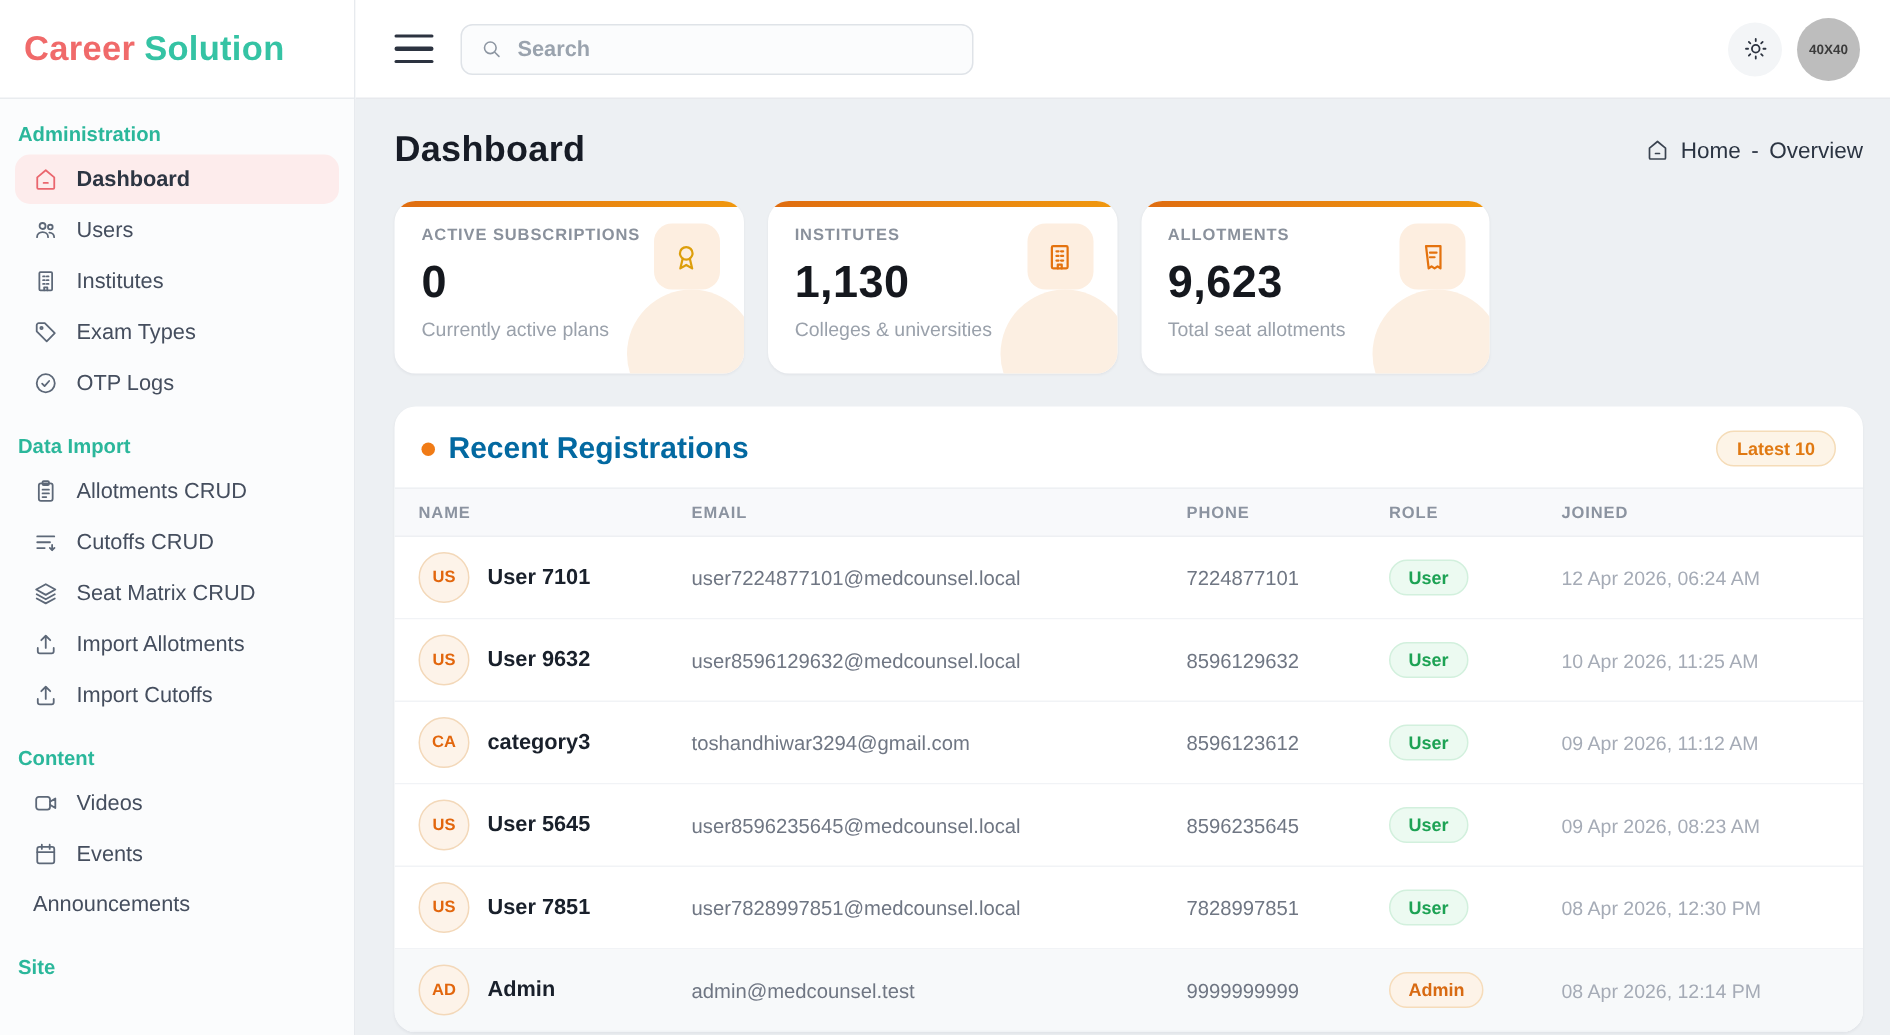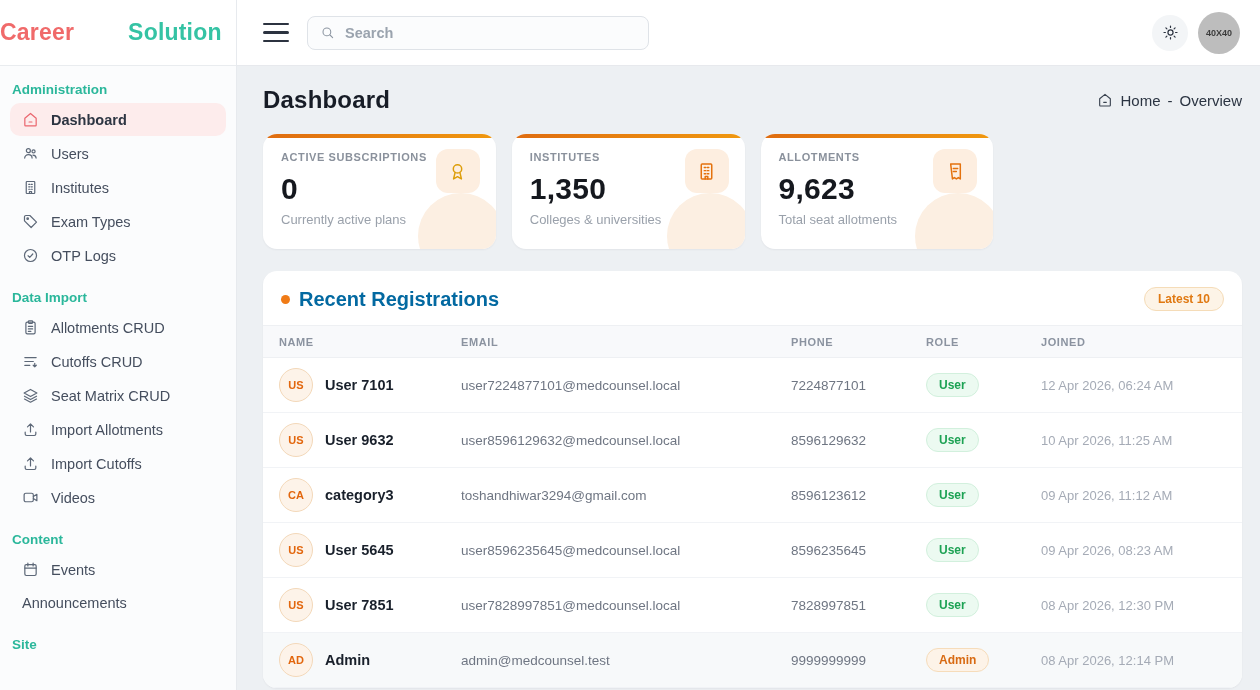--- a/index.html
+++ b/index.html
@@ -6,21 +6,21 @@
   html, body { margin: 0; padding: 0; }
   body {
     width: 1260px; height: 690px; overflow: hidden;
     font-family: "Liberation Sans", "DejaVu Sans", sans-serif;
     background: #edf0f3; color: #333; display: flex;
   }
   svg { width: 100%; height: 100%; display: block; }
 
   
   .sidebar { width: 237px; flex: 0 0 237px; background: #fbfcfd; border-right: 1px solid #e7eaee; display: flex; flex-direction: column; }
-  .logo { height: 66px; flex: 0 0 66px; display: flex; align-items: center; padding: 0 0; border-bottom: 1px solid #e9ecef; background: #fff; font-size: 23px; font-weight: 800; letter-spacing: .2px; white-space: nowrap; gap: 48px; }
+  .logo { height: 66px; flex: 0 0 66px; display: flex; align-items: center; padding: 0 16px; border-bottom: 1px solid #e9ecef; background: #fff; font-size: 23px; font-weight: 800; letter-spacing: .2px; white-space: nowrap; }
   .logo-a { color: #f06a6a; margin-right: 6px; }
   .logo-b { color: #35c3a4; }
   .nav { padding: 12px 10px; overflow: hidden; }
   .nav-entry { display: flex; align-items: center; }
   .nav-entry.section { color: #2bb79b; font-weight: 700; font-size: 13.5px; padding: 4px 2px 6px; margin-top: 14px; }
   .nav-entry.section:first-child { margin-top: 0; }
   .nav-entry.item { gap: 12px; padding: 8px 12px; border-radius: 10px; margin-bottom: 1px; color: #454e5e; font-size: 14.5px; cursor: pointer; }
   .nav-entry.item .nav-icon { width: 17px; height: 17px; flex: 0 0 17px; color: #5d6878; }
   .nav-entry.item .nav-icon:empty { display: none; }
   .nav-entry.item.active { background: #fdecec; color: #2d3542; font-weight: 600; }
@@ -183,32 +183,32 @@
       </div>
       <div class="nav-entry item">
         <span class="nav-icon">
           <svg viewBox="0 0 24 24" fill="none" stroke="currentColor" stroke-width="1.7" stroke-linecap="round" stroke-linejoin="round">
             <path d="M12 15.5V4.5M7.8 8.2 12 4l4.2 4.2"></path>
             <path d="M4.5 15.5v3a2 2 0 0 0 2 2h11a2 2 0 0 0 2-2v-3"></path>
           </svg>
         </span>
         <span class="nav-label">Import Cutoffs</span>
       </div>
+      <div class="nav-entry section">
+
+        <span class="nav-label">Content</span>
+      </div>
       <div class="nav-entry item">
         <span class="nav-icon">
           <svg viewBox="0 0 24 24" fill="none" stroke="currentColor" stroke-width="1.7" stroke-linecap="round" stroke-linejoin="round">
             <rect x="3" y="6" width="13" height="12" rx="2.5"></rect>
             <path d="M16 10.5 21 7.5v9l-5-3"></path>
           </svg>
         </span>
         <span class="nav-label">Videos</span>
-      </div>
-      <div class="nav-entry section">
-
-        <span class="nav-label">Content</span>
       </div>
       <div class="nav-entry item">
         <span class="nav-icon">
           <svg viewBox="0 0 24 24" fill="none" stroke="currentColor" stroke-width="1.7" stroke-linecap="round" stroke-linejoin="round">
             <rect x="4" y="5" width="16" height="15.5" rx="2"></rect>
             <path d="M4 10h16M8.3 3v4M15.7 3v4"></path>
           </svg>
         </span>
         <span class="nav-label">Events</span>
       </div>
@@ -280,21 +280,21 @@
             <svg viewBox="0 0 24 24" fill="none" stroke="currentColor" stroke-width="1.7" stroke-linecap="round" stroke-linejoin="round">
               <circle cx="12" cy="9" r="4.8"></circle>
               <path d="m9.3 13 -1.8 7.5 4.5-2.6 4.5 2.6L14.7 13"></path>
             </svg>
           </div>
           <div class="card-bubble"></div>
         </div>
         <div class="card">
           <div class="card-top"></div>
           <div class="card-label">INSTITUTES</div>
-          <div class="card-value">1,350</div>
+          <div class="card-value">1,130</div>
           <div class="card-sub">Colleges &amp; universities</div>
           <div class="card-icon" style="color: rgb(228, 114, 14);">
             <svg viewBox="0 0 24 24" fill="none" stroke="currentColor" stroke-width="1.7" stroke-linecap="round" stroke-linejoin="round">
               <rect x="6" y="3.5" width="12" height="17" rx="1"></rect>
               <path d="M9.5 7.5h1.6M13 7.5h1.6M9.5 11h1.6M13 11h1.6M9.5 14.5h1.6M13 14.5h1.6"></path>
               <path d="M10.5 20.5v-2.8h3v2.8"></path>
             </svg>
           </div>
           <div class="card-bubble"></div>
         </div>

